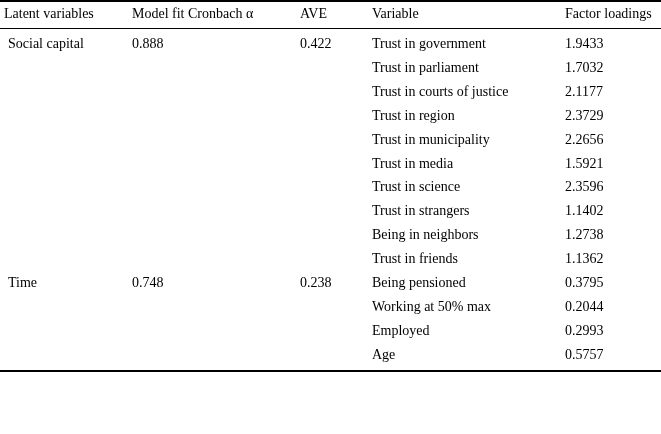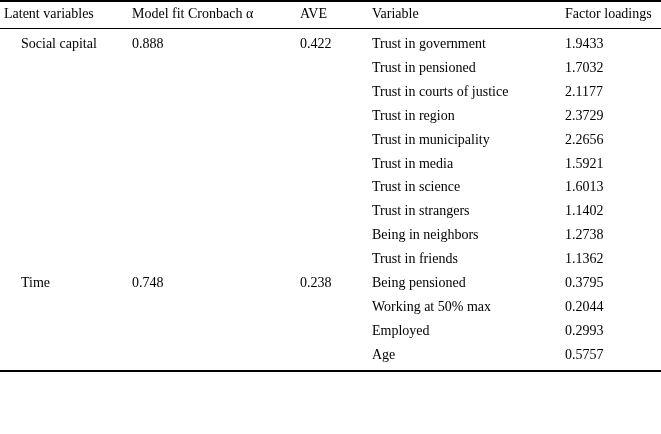--- a/index.html
+++ b/index.html
@@ -38,21 +38,21 @@
     overflow: hidden;
   }
   thead th:first-child { padding-left: 4px; }
   tbody td {
     padding: 3px 2px;
     vertical-align: top;
     white-space: nowrap;
     overflow: hidden;
     line-height: 1.28;
   }
-  tbody td:first-child { padding-left: 21px; }
+  tbody td:first-child { padding-left: 8px; }
   tbody tr:first-child td { padding-top: 6px; }
   tbody tr:last-child td  { padding-bottom: 6px; }
 </style>
 </head>
 <body>
 
 <div class="page">
   <table class="paper-table">
     <colgroup>
       <col class="c-latent">
@@ -75,21 +75,21 @@
           <td>Social capital</td>
           <td>0.888</td>
           <td>0.422</td>
           <td>Trust in government</td>
           <td>1.9433</td>
         </tr>
         <tr>
           <td></td>
           <td></td>
           <td></td>
-          <td>Trust in pensioned</td>
+          <td>Trust in parliament</td>
           <td>1.7032</td>
         </tr>
         <tr>
           <td></td>
           <td></td>
           <td></td>
           <td>Trust in courts of justice</td>
           <td>2.1177</td>
         </tr>
         <tr>
@@ -111,21 +111,21 @@
           <td></td>
           <td></td>
           <td>Trust in media</td>
           <td>1.5921</td>
         </tr>
         <tr>
           <td></td>
           <td></td>
           <td></td>
           <td>Trust in science</td>
-          <td>1.6013</td>
+          <td>2.3596</td>
         </tr>
         <tr>
           <td></td>
           <td></td>
           <td></td>
           <td>Trust in strangers</td>
           <td>1.1402</td>
         </tr>
         <tr>
           <td></td>

